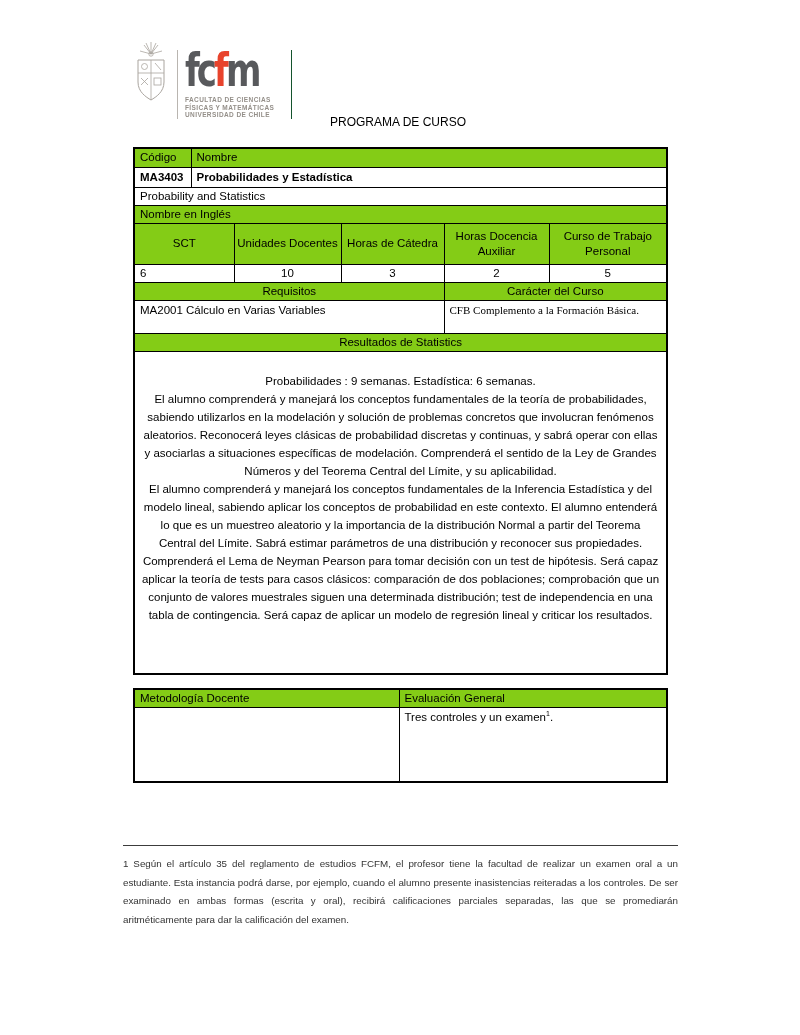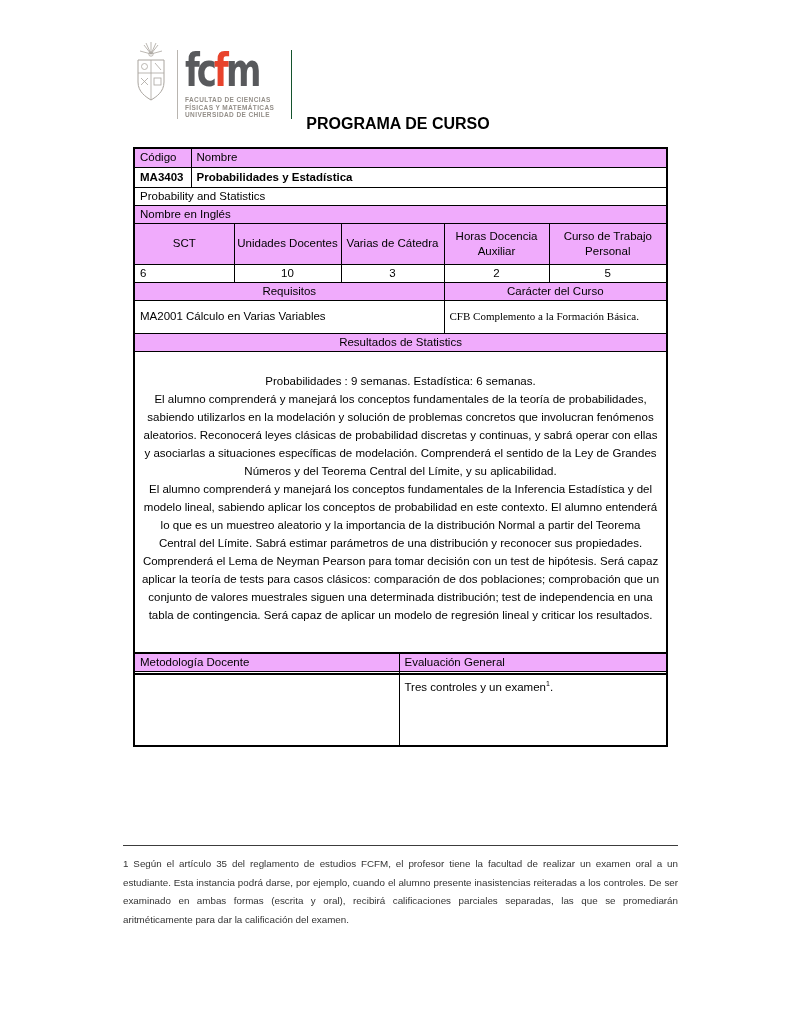--- a/index.html
+++ b/index.html
@@ -24,37 +24,37 @@
   .wm-gray{color:#58595c;}
   .wm-red{color:#e8432c;}
   .logo-caption{
     margin-top:6px;font-size:6.5px;line-height:7.5px;letter-spacing:0.4px;
     color:#948f89;font-weight:bold;white-space:nowrap;
   }
 
   
   .doc-title{
     position:absolute;top:115px;left:0;width:796px;text-align:center;
-    font-weight:bold;font-size:16px;
+    font-weight:normal;font-size:12px;
   }
 
   
   table{border-collapse:collapse;table-layout:fixed;}
   .tbl{position:absolute;left:133px;width:533px;border:2px solid #000;}
   .tbl td{
     border:1.5px solid #000;font-size:11.5px;line-height:15px;
     padding:1px 1px 1px 5px;vertical-align:middle;overflow:hidden;
   }
   .tbl1{top:147px;}
-  .tbl2{top:652px;}
-  td.g{background:#f0abfc;}
+  .tbl2{top:688px;}
+  td.g{background:#84cc16;}
   td.c{text-align:center;padding-left:1px;}
   td.b{font-weight:bold;}
   tr.hdr2 td{line-height:15px;}
-  td.top{vertical-align:top;padding-top:8px;}
+  td.top{vertical-align:top;padding-top:2px;}
   td.arial{font-family:Liberation Serif, serif;font-size:11px;line-height:15px;}
   td.body-cell{
     vertical-align:top;text-align:center;padding:20px 6px 6px 6px;
     font-size:11.5px;line-height:18px;
   }
   td.body-cell p{margin:0;}
 
   
   .footnote{
     position:absolute;left:123px;top:845px;width:555px;
@@ -123,21 +123,21 @@
   </tr>
   <tr style="height:18px">
     <td colspan="6">Probability and Statistics</td>
   </tr>
   <tr style="height:18px">
     <td class="g" colspan="6">Nombre en Inglés</td>
   </tr>
   <tr class="hdr2" style="height:41px">
     <td class="g c" colspan="2">SCT</td>
     <td class="g c">Unidades Docentes</td>
-    <td class="g c">Varias de Cátedra</td>
+    <td class="g c">Horas de Cátedra</td>
     <td class="g c">Horas Docencia Auxiliar</td>
     <td class="g c">Curso de Trabajo Personal</td>
   </tr>
   <tr style="height:17px">
     <td colspan="2">6</td>
     <td class="c">10</td>
     <td class="c">3</td>
     <td class="c">2</td>
     <td class="c">5</td>
   </tr>

